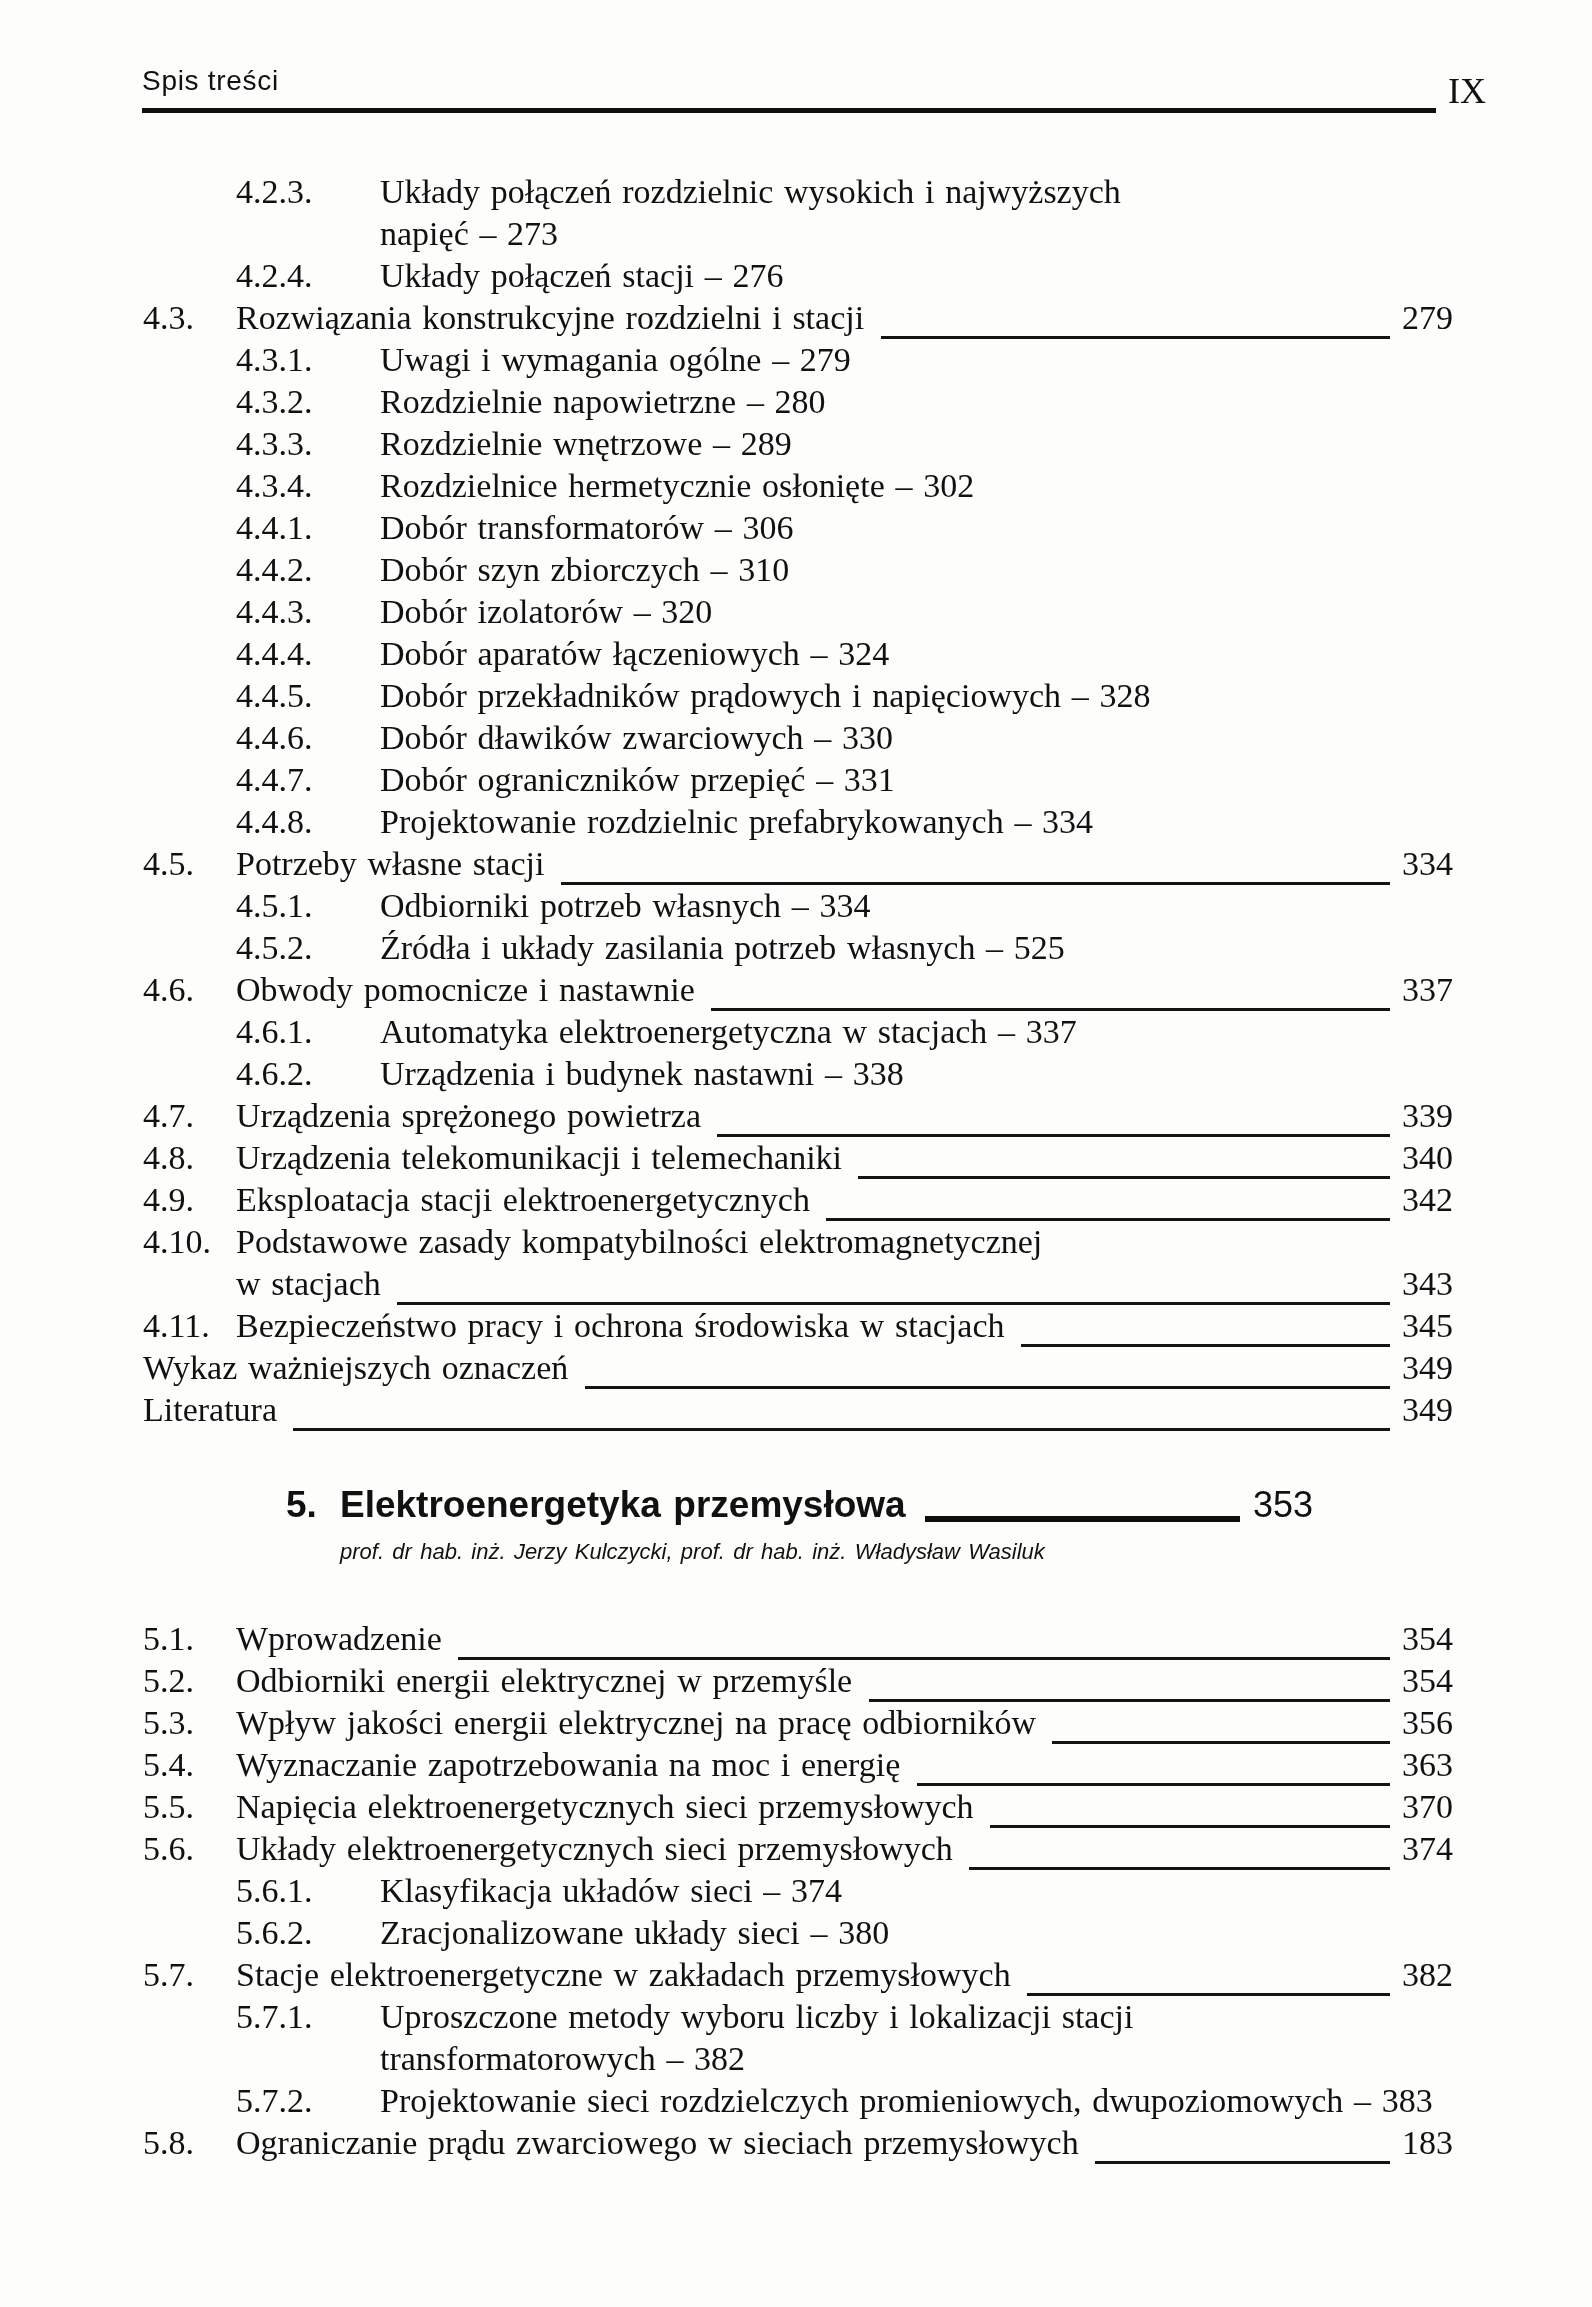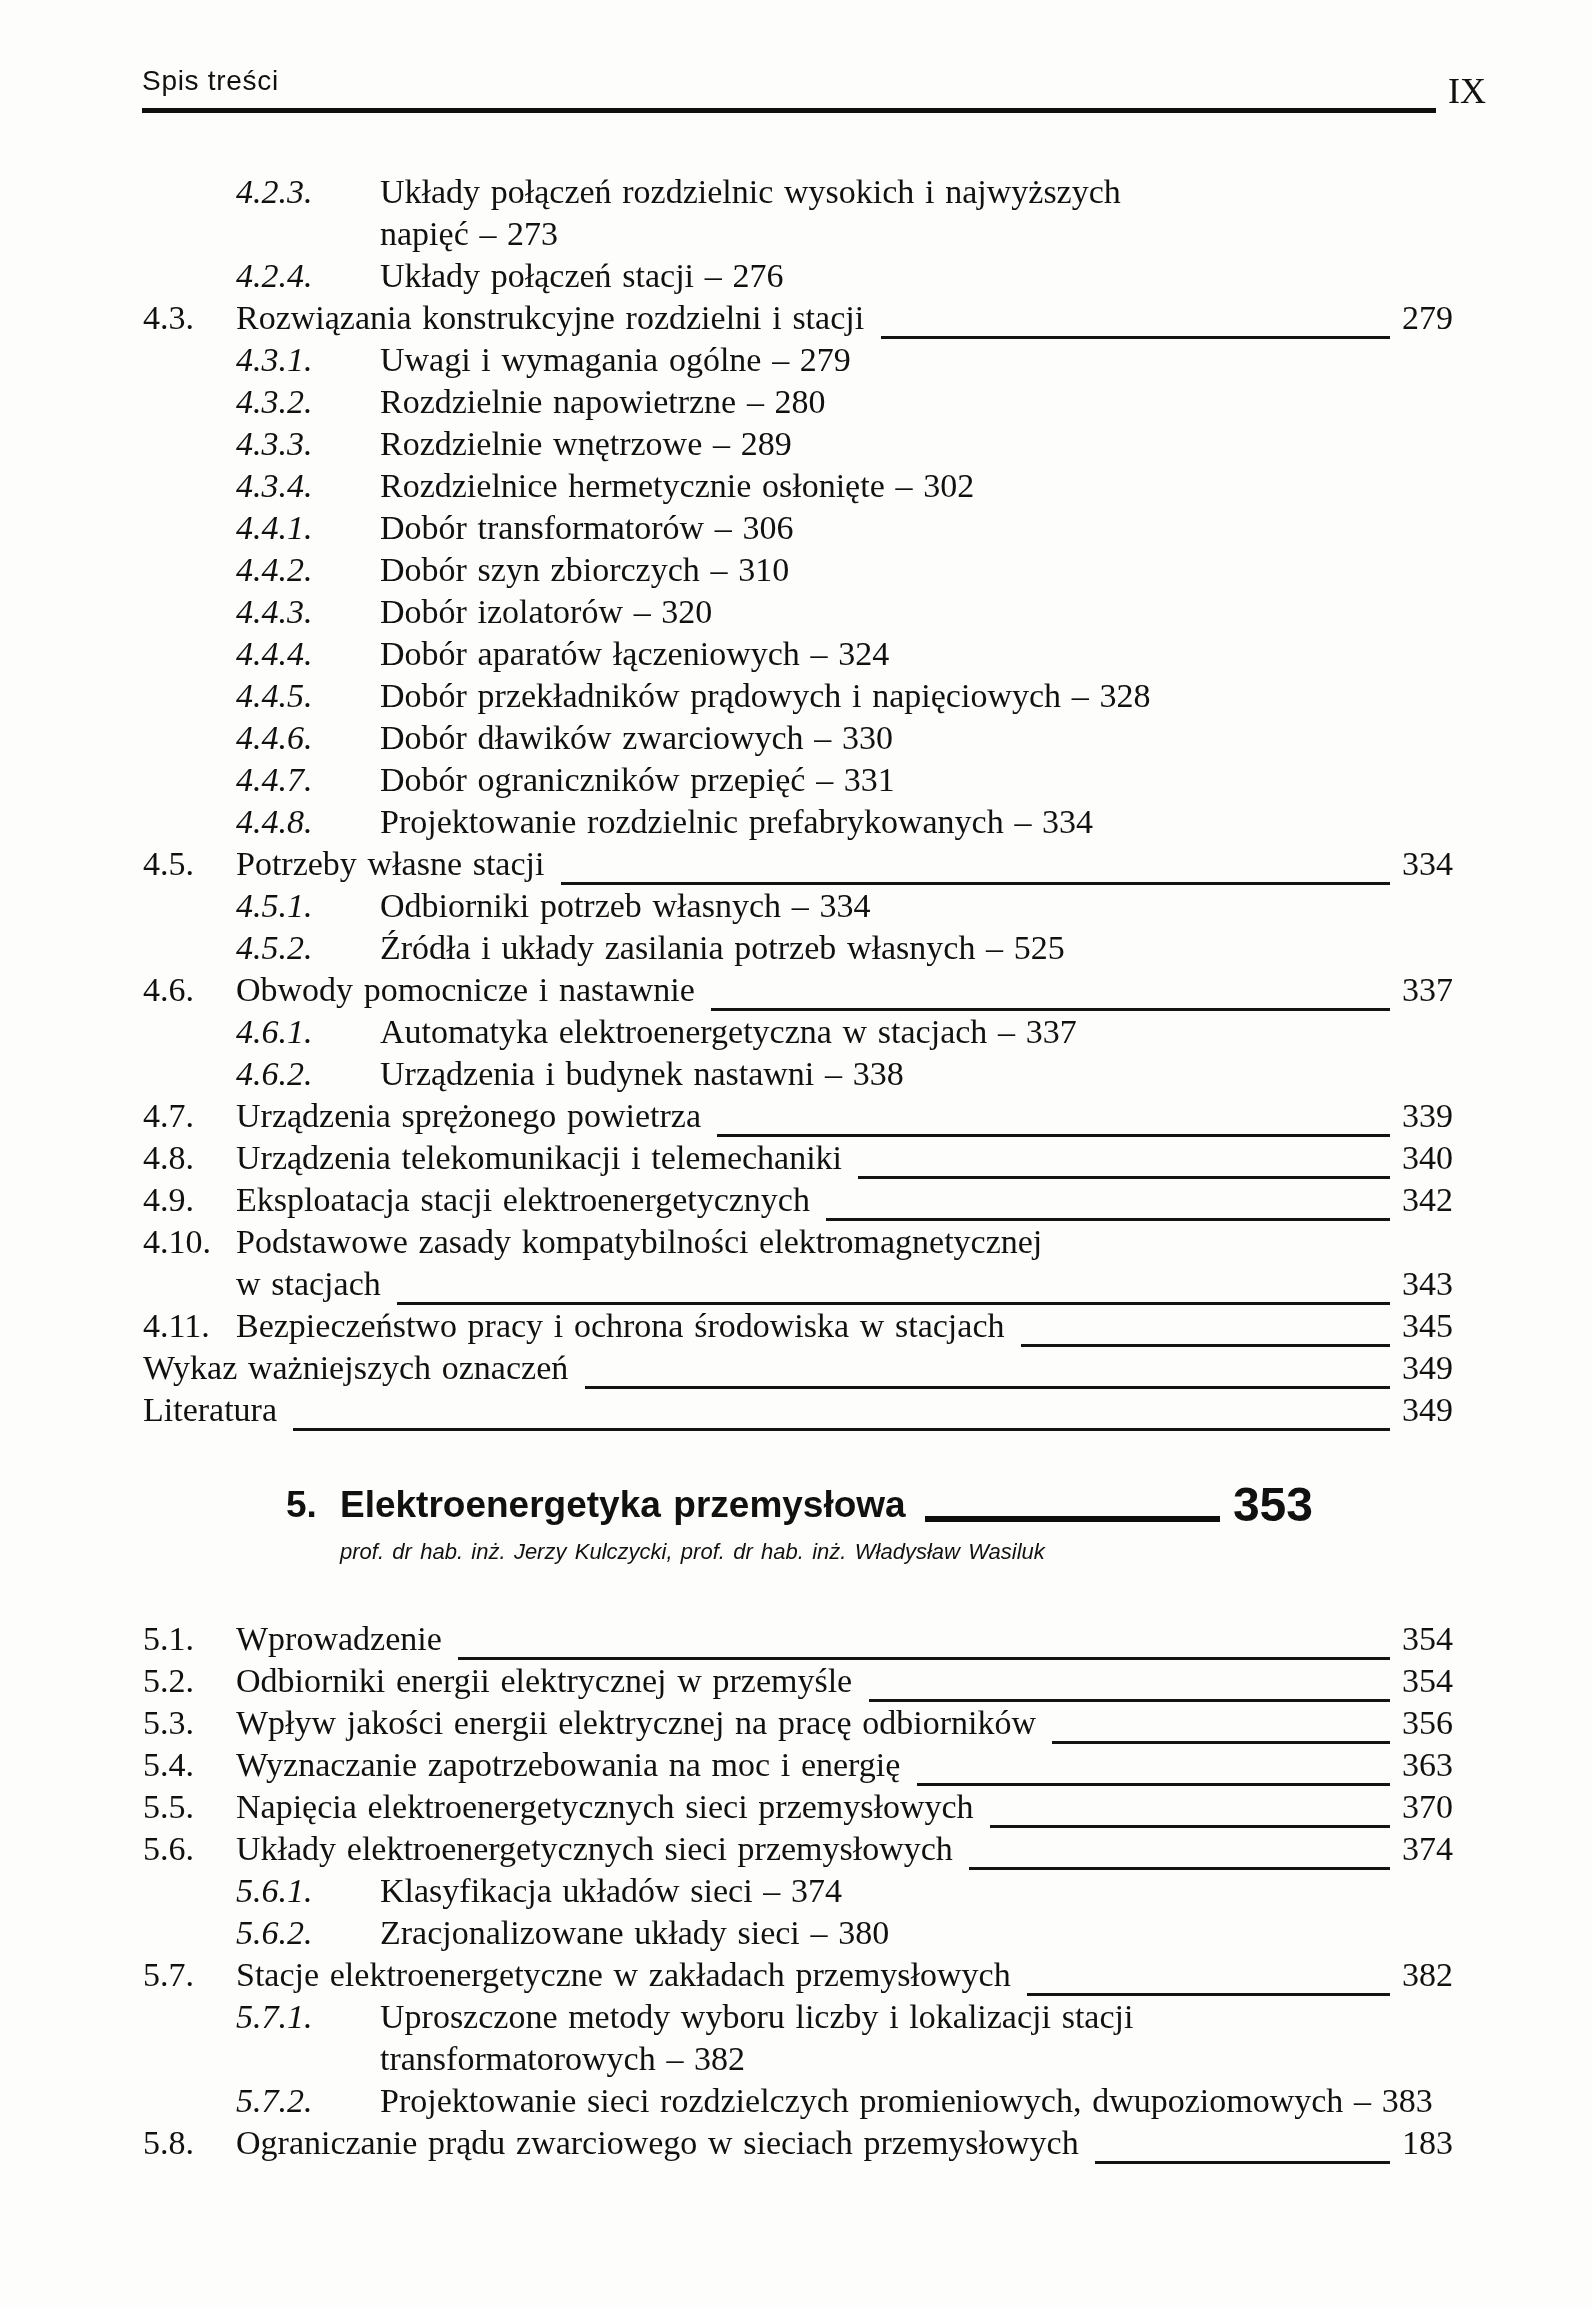--- a/index.html
+++ b/index.html
@@ -40,21 +40,21 @@
   .toc {
     margin:58px 140px 0 143px;
     font-size:34px;
     line-height:42px;
     word-spacing:2.2px;
   }
   .row { display:flex; }
   .row .num { flex:none; }
   .indent1 > .num { width:93px; }
   .indent2 { padding-left:93px; }
-  .indent2 > .num { width:144px;font-style:italic; }
+  .indent2 > .num { width:144px; }
   .body { flex:1; min-width:0; }
   .line {
     display:flex;
     white-space:nowrap;
     height:42px;
     align-items:flex-end;
   }
   .leader {
     flex:1;
     min-width:30px;
@@ -82,22 +82,22 @@
   .h-leader {
     flex:1;
     min-width:30px;
     height:34px;
     border-bottom:6.7px solid #0e0e0e;
     margin-left:19.4px;
     margin-right:13.4px;
   }
   .h-pg {
     font-family:"Liberation Sans", sans-serif;
-    font-weight:700;
-    font-size:48px;
+    font-weight:400;
+    font-size:36px;
     line-height:45px;
   }
   .authors {
     font-family:"Liberation Sans", sans-serif;
     font-style:italic;
     font-size:22px;
     line-height:30px;
     margin-top:10.4px;
     white-space:nowrap;
   }

